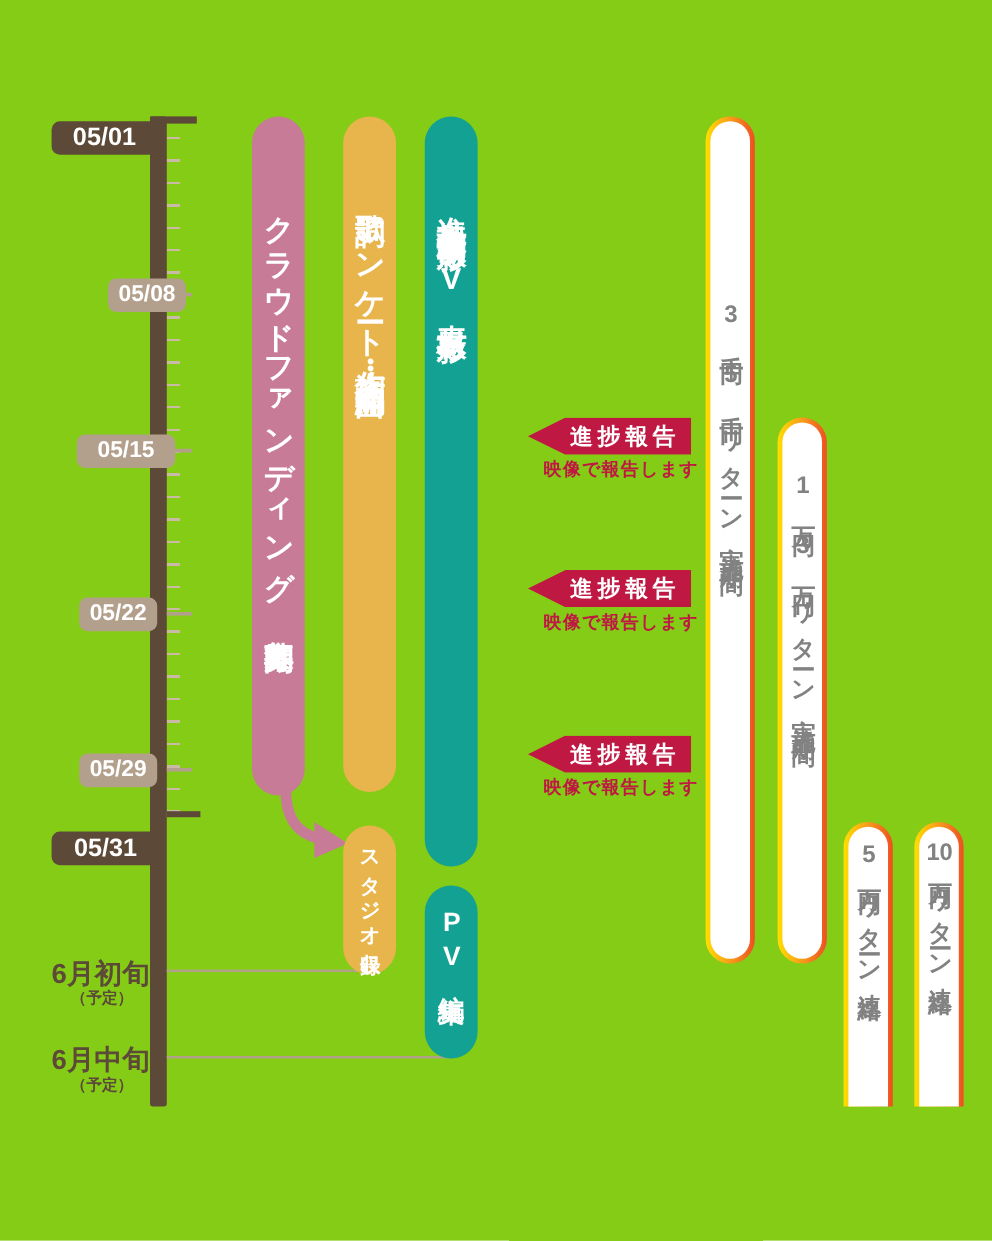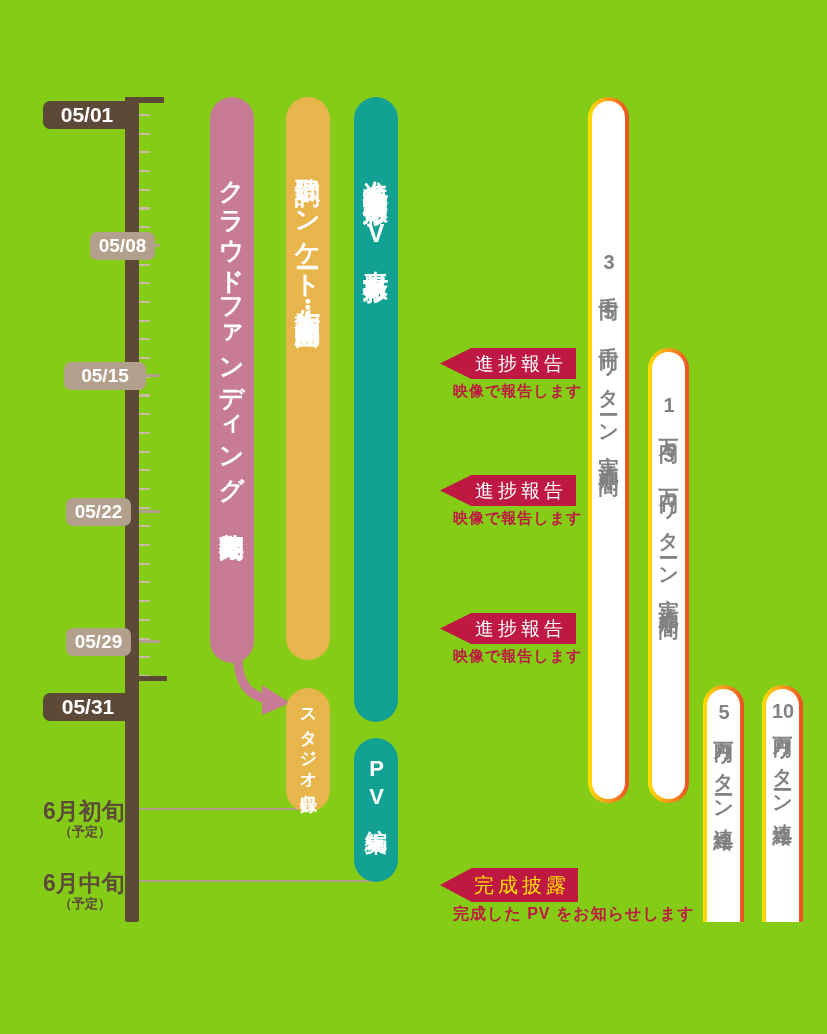--- a/index.html
+++ b/index.html
@@ -31,21 +31,21 @@
          font-size:25px;line-height:44px;white-space:pre;}
   .bar-pink{background:#c87b96;}
   .bar-yellow{background:#e7b54c;}
   .bar-teal{background:#12a192;}
 
   .pink-arrow{position:absolute;left:224px;top:656px;width:70px;height:60px;}
 
   
   .callout{position:absolute;left:440px;width:136px;height:31px;background:#be1843;
            clip-path:polygon(0 50%,23% 0,100% 0,100% 100%,23% 100%);
-           color:#fff;font-weight:normal;font-size:19px;letter-spacing:4px;
+           color:#fff;font-weight:bold;font-size:19px;letter-spacing:4px;
            display:flex;align-items:center;justify-content:center;
            padding-left:26px;box-sizing:border-box;}
   .callout.final{width:138px;height:34px;color:#ffe100;font-size:20px;}
   .callout-caption{position:absolute;color:#be1843;font-weight:bold;font-size:15px;letter-spacing:1px;}
 
   
   .gbar{position:absolute;width:41px;box-sizing:border-box;padding:4px;border-radius:24px;
         background:linear-gradient(to right,#ffdf00,#f7941d 55%,#ee4e23);}
   .gbar-inner{width:100%;height:100%;background:#fff;border-radius:20px;
               display:flex;justify-content:center;box-sizing:border-box;}
@@ -113,24 +113,20 @@
   <div class="callout" style="top:475px;">
     <span>進捗報告</span>
   </div>
   <div class="callout-caption" style="left:453px;top:509px;">映像で報告します</div>
 
   <div class="callout" style="top:613px;">
     <span>進捗報告</span>
   </div>
   <div class="callout-caption" style="left:453px;top:647px;">映像で報告します</div>
 
-  <div class="callout final" style="top:868px;">
-    <span>完成披露</span>
-  </div>
-  <div class="callout-caption" style="left:453px;top:904px;font-size:16px;">完成した PV をお知らせします</div>
 
   <div class="gbar" style="left:588px;top:97px;height:706px;">
     <div class="gbar-inner">
       <span class="gtext" style="padding-top:150px;">3千円・5千円リターン実施期間</span>
     </div>
   </div>
   <div class="gbar" style="left:648px;top:348px;height:455px;">
     <div class="gbar-inner">
       <span class="gtext" style="padding-top:42px;">1万円・3万円リターン実施期間</span>
     </div>

